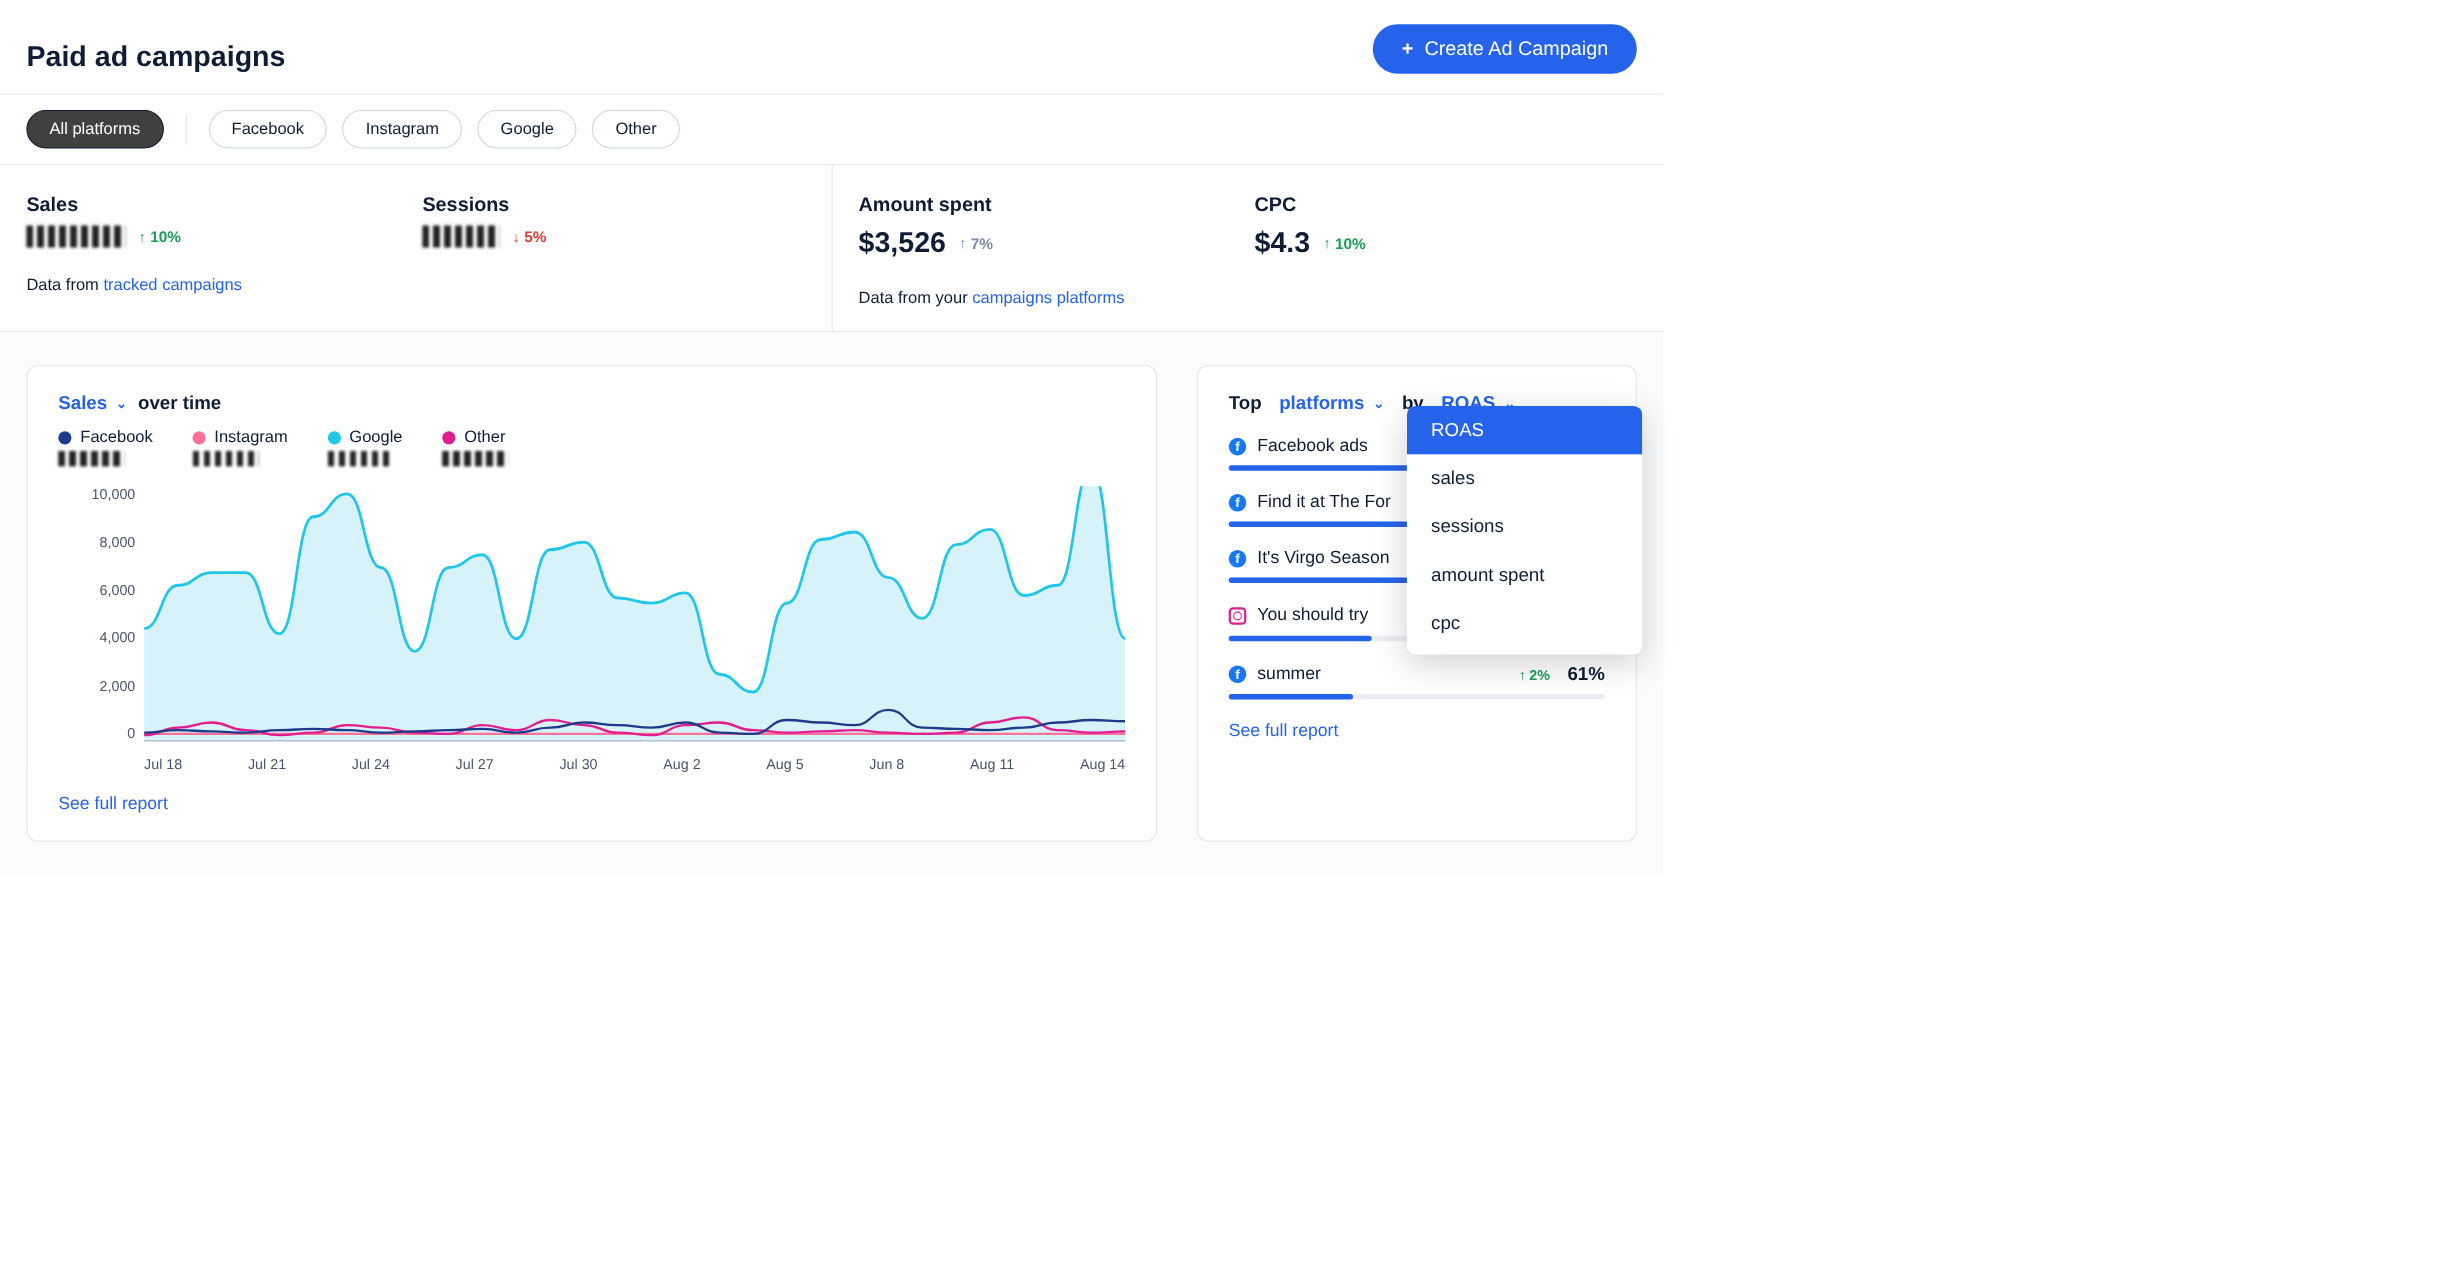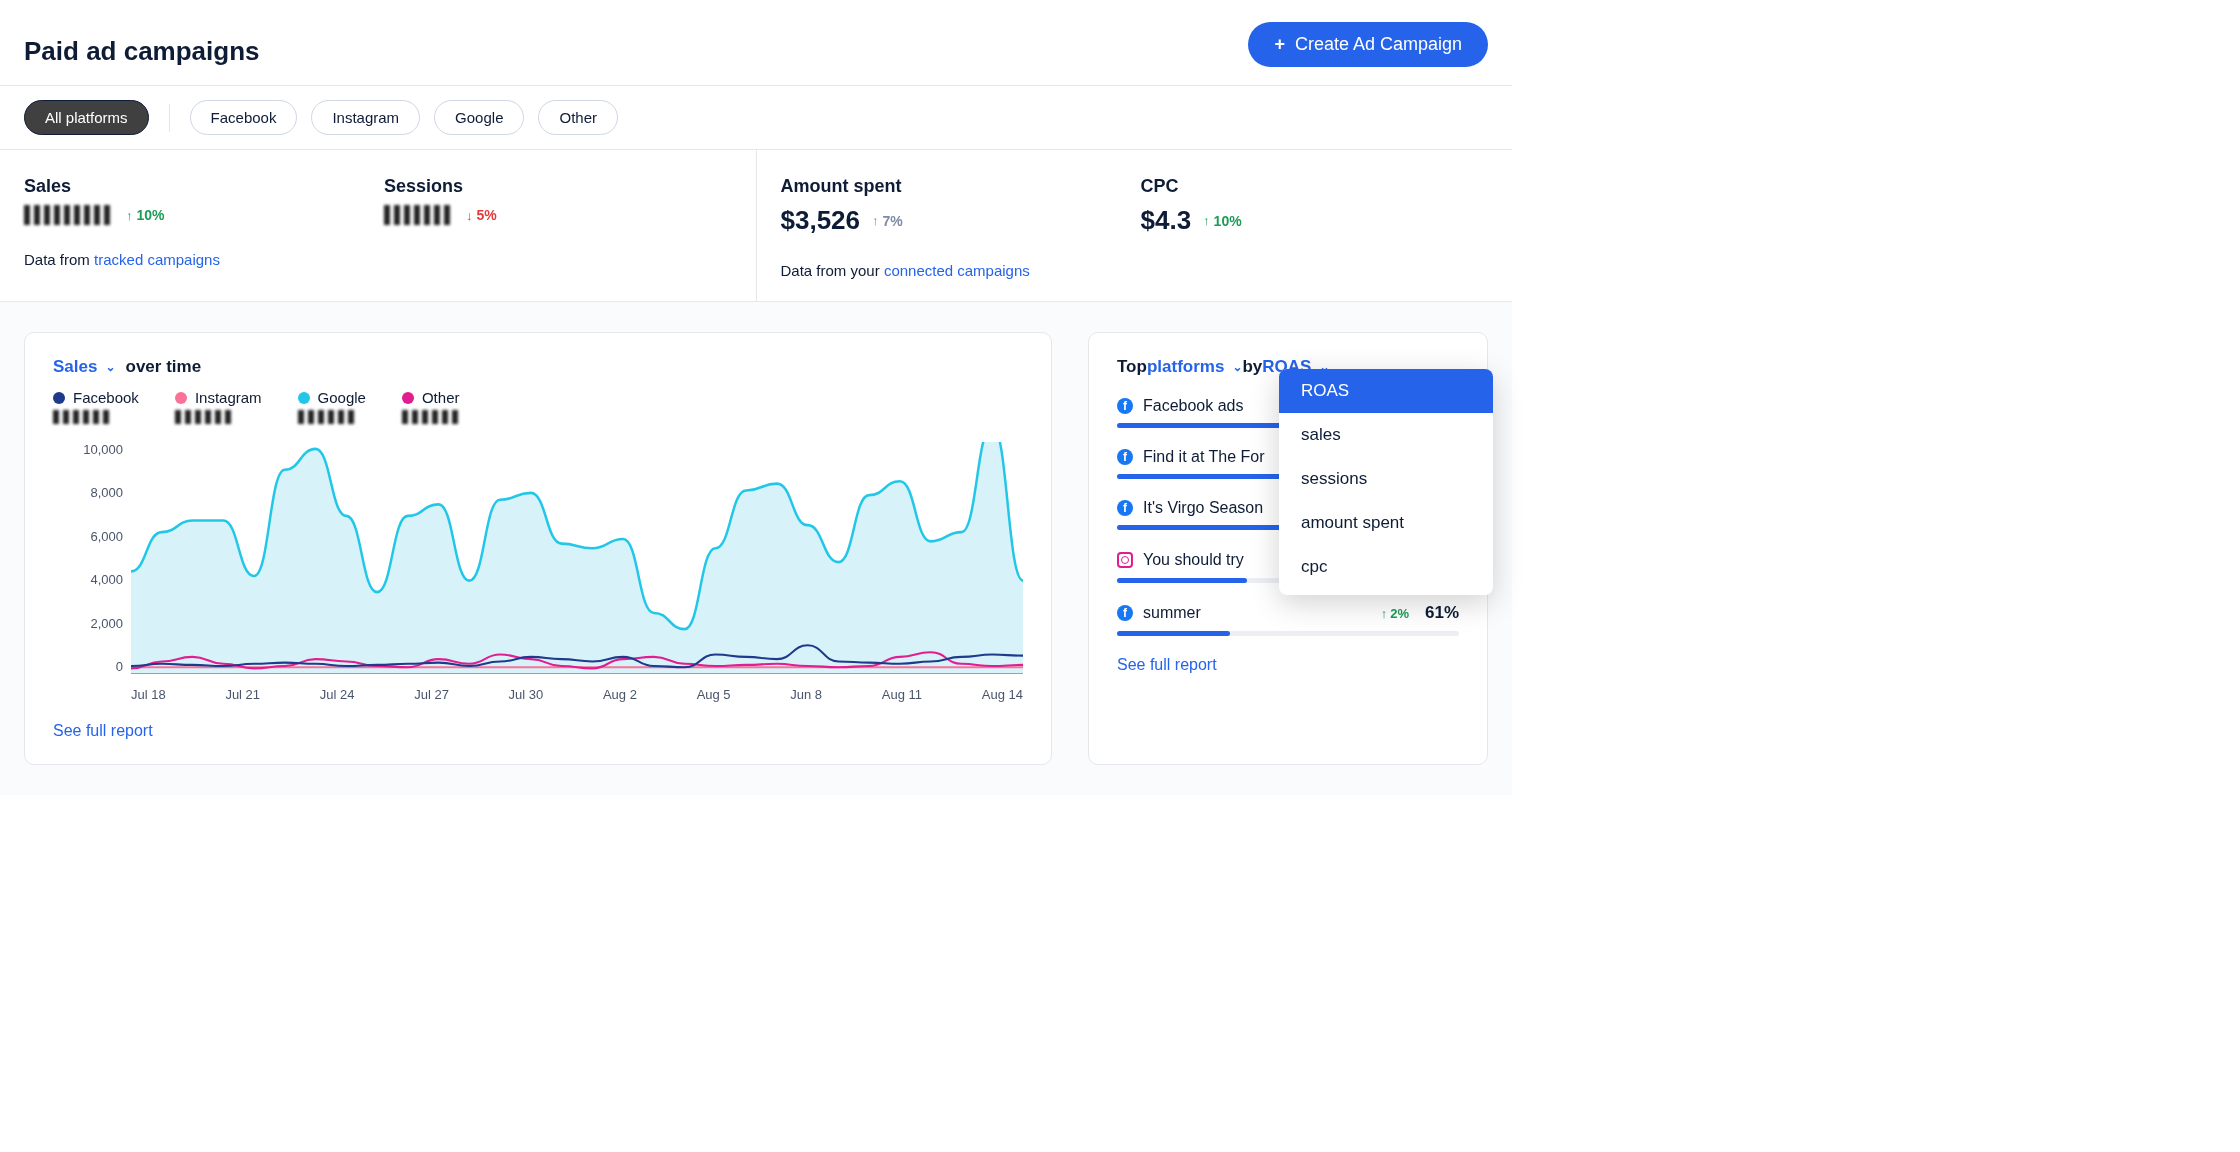--- a/index.html
+++ b/index.html
@@ -70,21 +70,21 @@
   .dot.gg { background:#22c7e8; }
   .dot.ot { background:#e11d8f; }
 
   .chart-area { position:relative; height:260px; margin-left:10px; }
   .y-axis { position:absolute; left:0; top:0; bottom:28px; width:60px; display:flex; flex-direction:column; justify-content:space-between; align-items:flex-end; font-size:13px; color:#4a556b; }
   .plot { position:absolute; left:68px; right:0; top:0; bottom:28px; border-bottom:1px solid #94a3b8; }
   .x-axis { position:absolute; left:68px; right:0; bottom:0; display:flex; justify-content:space-between; font-size:13px; color:#4a556b; }
   .plot svg { width:100%; height:100%; display:block; }
   .see-full { margin-top:20px; color:#2563eb; font-size:16px; font-weight:500; cursor:pointer; }
 
-  .side-head { display:flex; align-items:center; gap:0; font-size:17px; margin-bottom:20px; flex-wrap:wrap; }
+  .side-head { display:flex; align-items:center; gap:16px; font-size:17px; margin-bottom:20px; flex-wrap:wrap; }
   .side-head .lbl { font-weight:700; color:#0e1c36; }
 
   .camp-item { margin-bottom:20px; }
   .camp-row { display:flex; align-items:center; gap:10px; margin-bottom:8px; }
   .camp-name { font-size:16px; color:#0e1c36; flex:1; white-space:nowrap; overflow:hidden; text-overflow:ellipsis; }
   .camp-delta { font-size:13px; font-weight:600; color:#1a9d55; display:flex; align-items:center; gap:3px; }
   .camp-pct { font-size:17px; font-weight:800; color:#0e1c36; margin-left:6px; }
   .badge { background:#eef1f6; color:#374151; font-size:11px; font-weight:700; padding:2px 6px; border-radius:4px; }
   .bar-track { height:5px; background:#eceef4; border-radius:3px; width:100%; }
   .bar-fill { height:100%; background:#2563eb; border-radius:3px; }
@@ -171,21 +171,21 @@
           <div class="metric-value-line">
             <span class="metric-value">$4.3</span>
             <span class="delta up">
               <span class="arrow">↑</span>
               <span>10%</span>
             </span>
           </div>
         </div>
       </div>
       <div class="data-from">
-        <span>Data from your </span><a class="link">connected campaigns</a>
+        <span>Data from your </span><a class="link">campaigns platforms</a>
       </div>
     </div>
   </div>
 
   <div class="content">
 
     <div class="card chart">
       <div class="chart-head">
         <div class="dd">
           <span>Sales</span>

